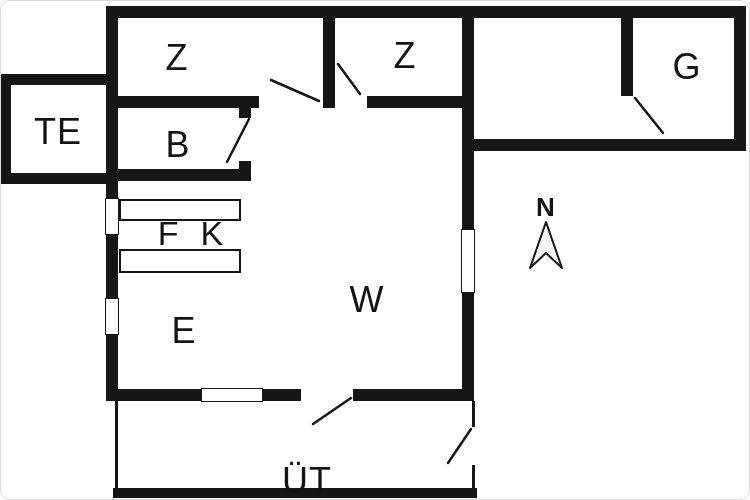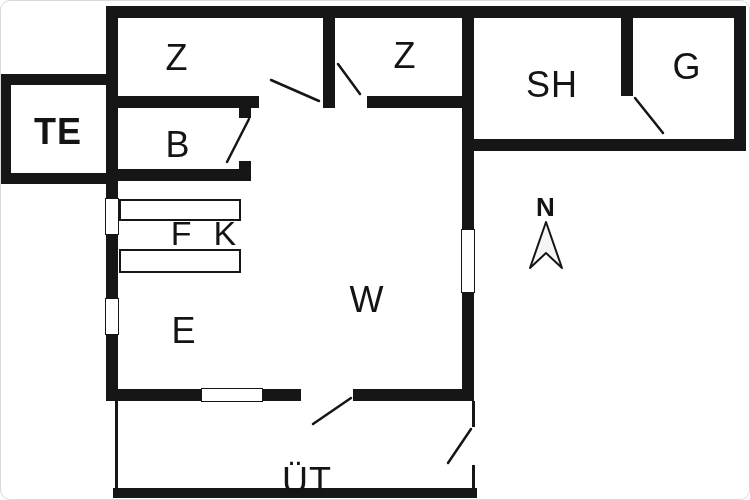--- a/index.html
+++ b/index.html
@@ -69,24 +69,23 @@
       <line x1="248" y1="118" x2="226" y2="161"></line>
       <line x1="634" y1="97" x2="662" y2="132"></line>
       <line x1="312" y1="423" x2="350" y2="397"></line>
       <line x1="470" y1="428" x2="447" y2="462"></line>
     </g>
     <polygon points="545,221 529,267 545,252 561,267" fill="#f5f5f5" stroke="#161616" stroke-width="2" stroke-linejoin="round"></polygon>
   </svg>
 
   <div class="label" style="left:176px; top:57px;">Z</div>
   <div class="label" style="left:404px; top:55px;">Z</div>
-  <div class="label" style="left:551px; top:84px;">SH</div>
   <div class="label" style="left:686px; top:66px;">G</div>
-  <div class="label" style="left:57px;  top:131px;font-weight:bold;">TE</div>
+  <div class="label" style="left:57px;  top:131px;">TE</div>
   <div class="label" style="left:177px; top:144px;">B</div>
-  <div class="label" style="left:203px; top:232px; font-size:34px;">F  K</div>
+  <div class="label" style="left:190px; top:232px; font-size:34px;">F  K</div>
   <div class="label" style="left:366px; top:299px;">W</div>
   <div class="label" style="left:183px; top:330px;">E</div>
   <div class="label" style="left:306px; top:480px;">ÜT</div>
 
   <div class="label small" style="left:545px; top:206px;">N</div>
 
 </div>
 
 </body></html>

